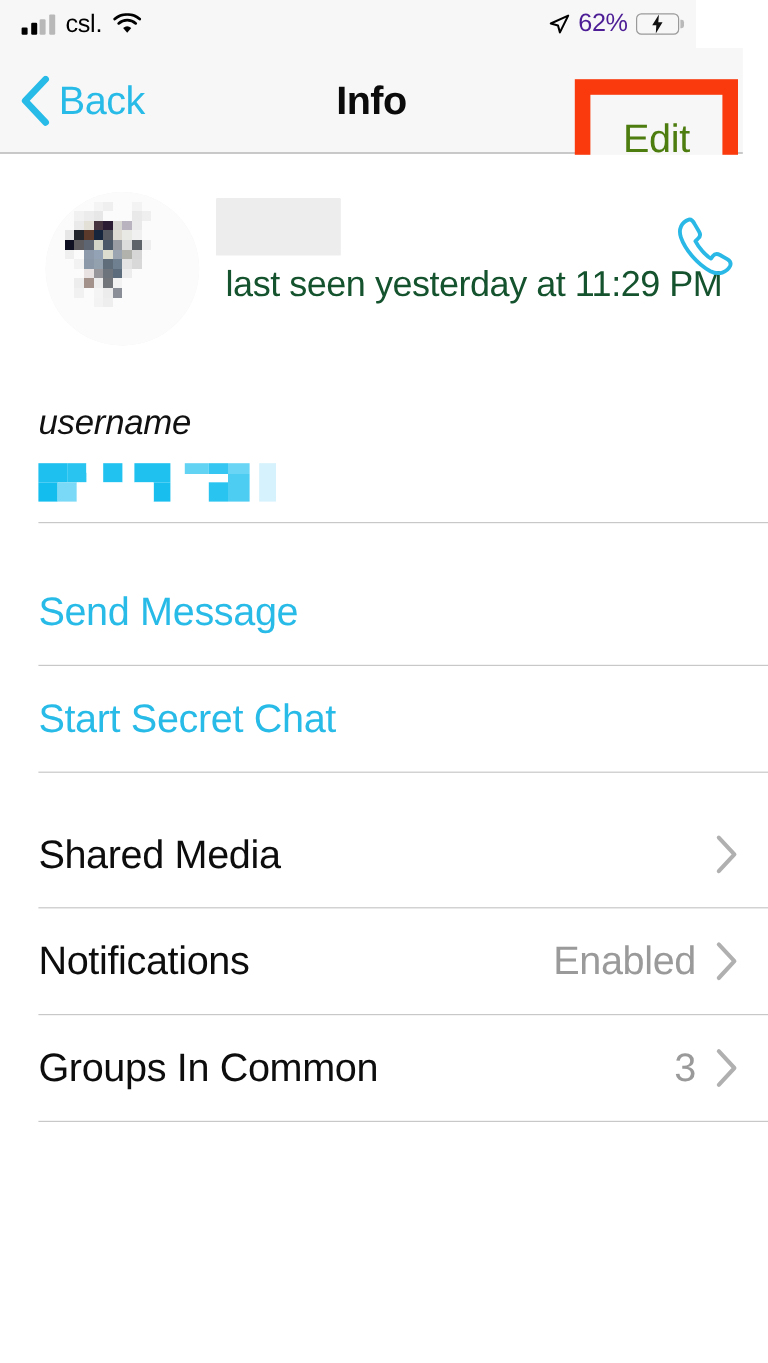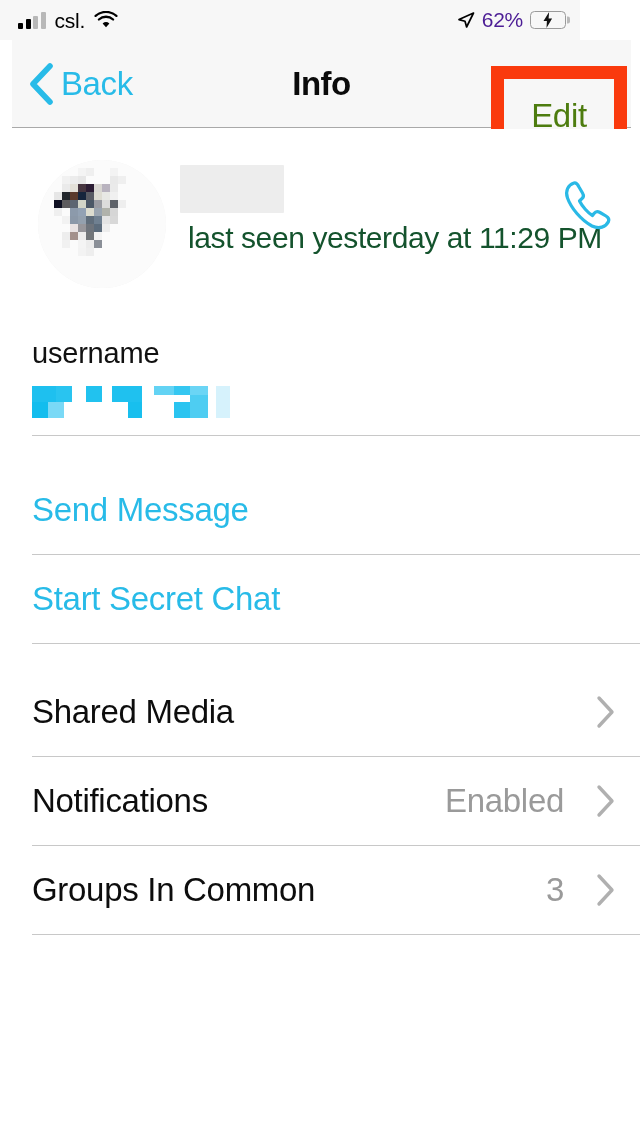--- a/index.html
+++ b/index.html
@@ -110,21 +110,21 @@
   .bolt {
     position: absolute;
     left: 50%; top: 50%;
     transform: translate(-50%, -50%);
     width: 11px; height: 16px;
   }
 
   
   .nav-bar {
     position: absolute;
-    top: 40px; left: 12px;
+    top: 40px; left: 0;
     width: 619px;
     height: 88px;
     background: #f7f7f7;
     border-bottom: 1px solid #a9a9a9;
   }
   .nav-back {
     position: absolute;
     left: 16px; top: 50%;
     transform: translateY(-50%);
     display: flex;
@@ -233,21 +233,21 @@
       #ededed 62%, #f2f2f2 82%, #f7f7f7 100%);
   }
 
   .sep {
     height: 1px;
     background: #c8c8c8;
     margin-left: 32px;
   }
 
   .username-block { position: relative; }
-  .username-label { padding-top: 18px; padding-bottom: 16px; }
+  .username-label { padding-top: 18px; padding-bottom: 16px; font-style: italic; }
   .pix-row {
     margin-left: 32px;
     width: 188px;
     height: 32px;
     position: relative;
   }
   .pix {
     position: absolute;
     background: #1ec0ef;
   }
@@ -278,21 +278,21 @@
   .list-label {
     font-size: 33px;
     color: #0d0d0d;
     letter-spacing: -0.3px;
     flex: 1;
   }
   .list-value {
     font-size: 33px;
     color: #9a9a9a;
     letter-spacing: -0.3px;
-    margin-right: 32px;
+    margin-right: 16px;
   }
   .chev-right { display: block; width: 20px; height: 34px; flex: none; }
 
   .spacer-24 { height: 24px; }
   .spacer-30 { height: 30px; }
 </style>
 </head>
 <body>
 
 <div class="phone">

